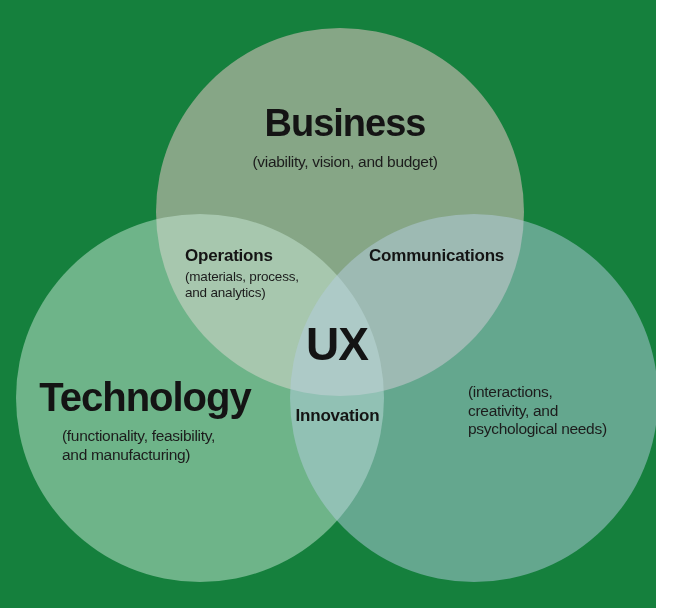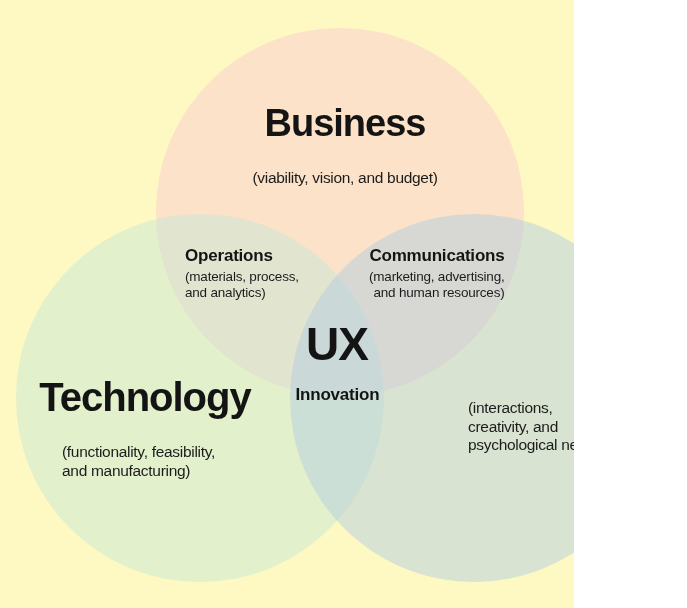--- a/index.html
+++ b/index.html
@@ -4,23 +4,23 @@
 <style>
   html, body {
     margin: 0;
     padding: 0;
     background: #ffffff;
     font-family: "Liberation Sans", sans-serif;
     color: #151515;
   }
   .stage {
     position: relative;
-    width: 574px;
+    width: 656px;
     height: 608px;
-    background: #fef9c3;
+    background: #15803d;
     overflow: hidden;
   }
   .venn-svg {
     position: absolute;
     left: 0;
     top: 0;
     width: 687px;
     height: 608px;
   }
   .label-block {
@@ -37,21 +37,21 @@
     left: 165px;
     top: 103px;
     width: 360px;
     text-align: center;
   }
   .business-label .big-title { font-size: 38px; }
   .big-sub {
     font-size: 15.5px;
     letter-spacing: -0.3px;
     line-height: 1.2;
-    margin-top: 24px;
+    margin-top: 8px;
     white-space: pre-line;
     color: #1c1c1c;
   }
   .technology-label {
     left: 30px;
     top: 375px;
     width: 230px;
     text-align: center;
   }
   .technology-label .big-title { font-size: 40px; }
@@ -98,21 +98,21 @@
     top: 246px;
     text-align: left;
   }
   .communications-label {
     left: 369px;
     top: 246px;
     text-align: right;
   }
   .innovation-label {
     left: 280px;
-    top: 385px;
+    top: 406px;
     width: 115px;
     text-align: center;
   }
 </style>
 </head>
 <body>
 
 <div class="stage">
 
   <svg class="venn-svg" viewBox="0 0 687 608">
@@ -127,22 +127,20 @@
   </div>
 
   <div class="label-block overlap-label operations-label">
     <div class="ov-title">Operations</div>
     <div class="ov-sub">(materials, process,
 and analytics)</div>
   </div>
 
   <div class="label-block overlap-label communications-label">
     <div class="ov-title">Communications</div>
-    <div class="ov-sub">(marketing, advertising,
-and human resources)</div>
   </div>
 
   <div class="label-block ux-label">UX</div>
 
   <div class="label-block technology-label">
     <div class="big-title">Technology</div>
     <div class="big-sub">(functionality, feasibility,
 and manufacturing)</div>
   </div>
 

